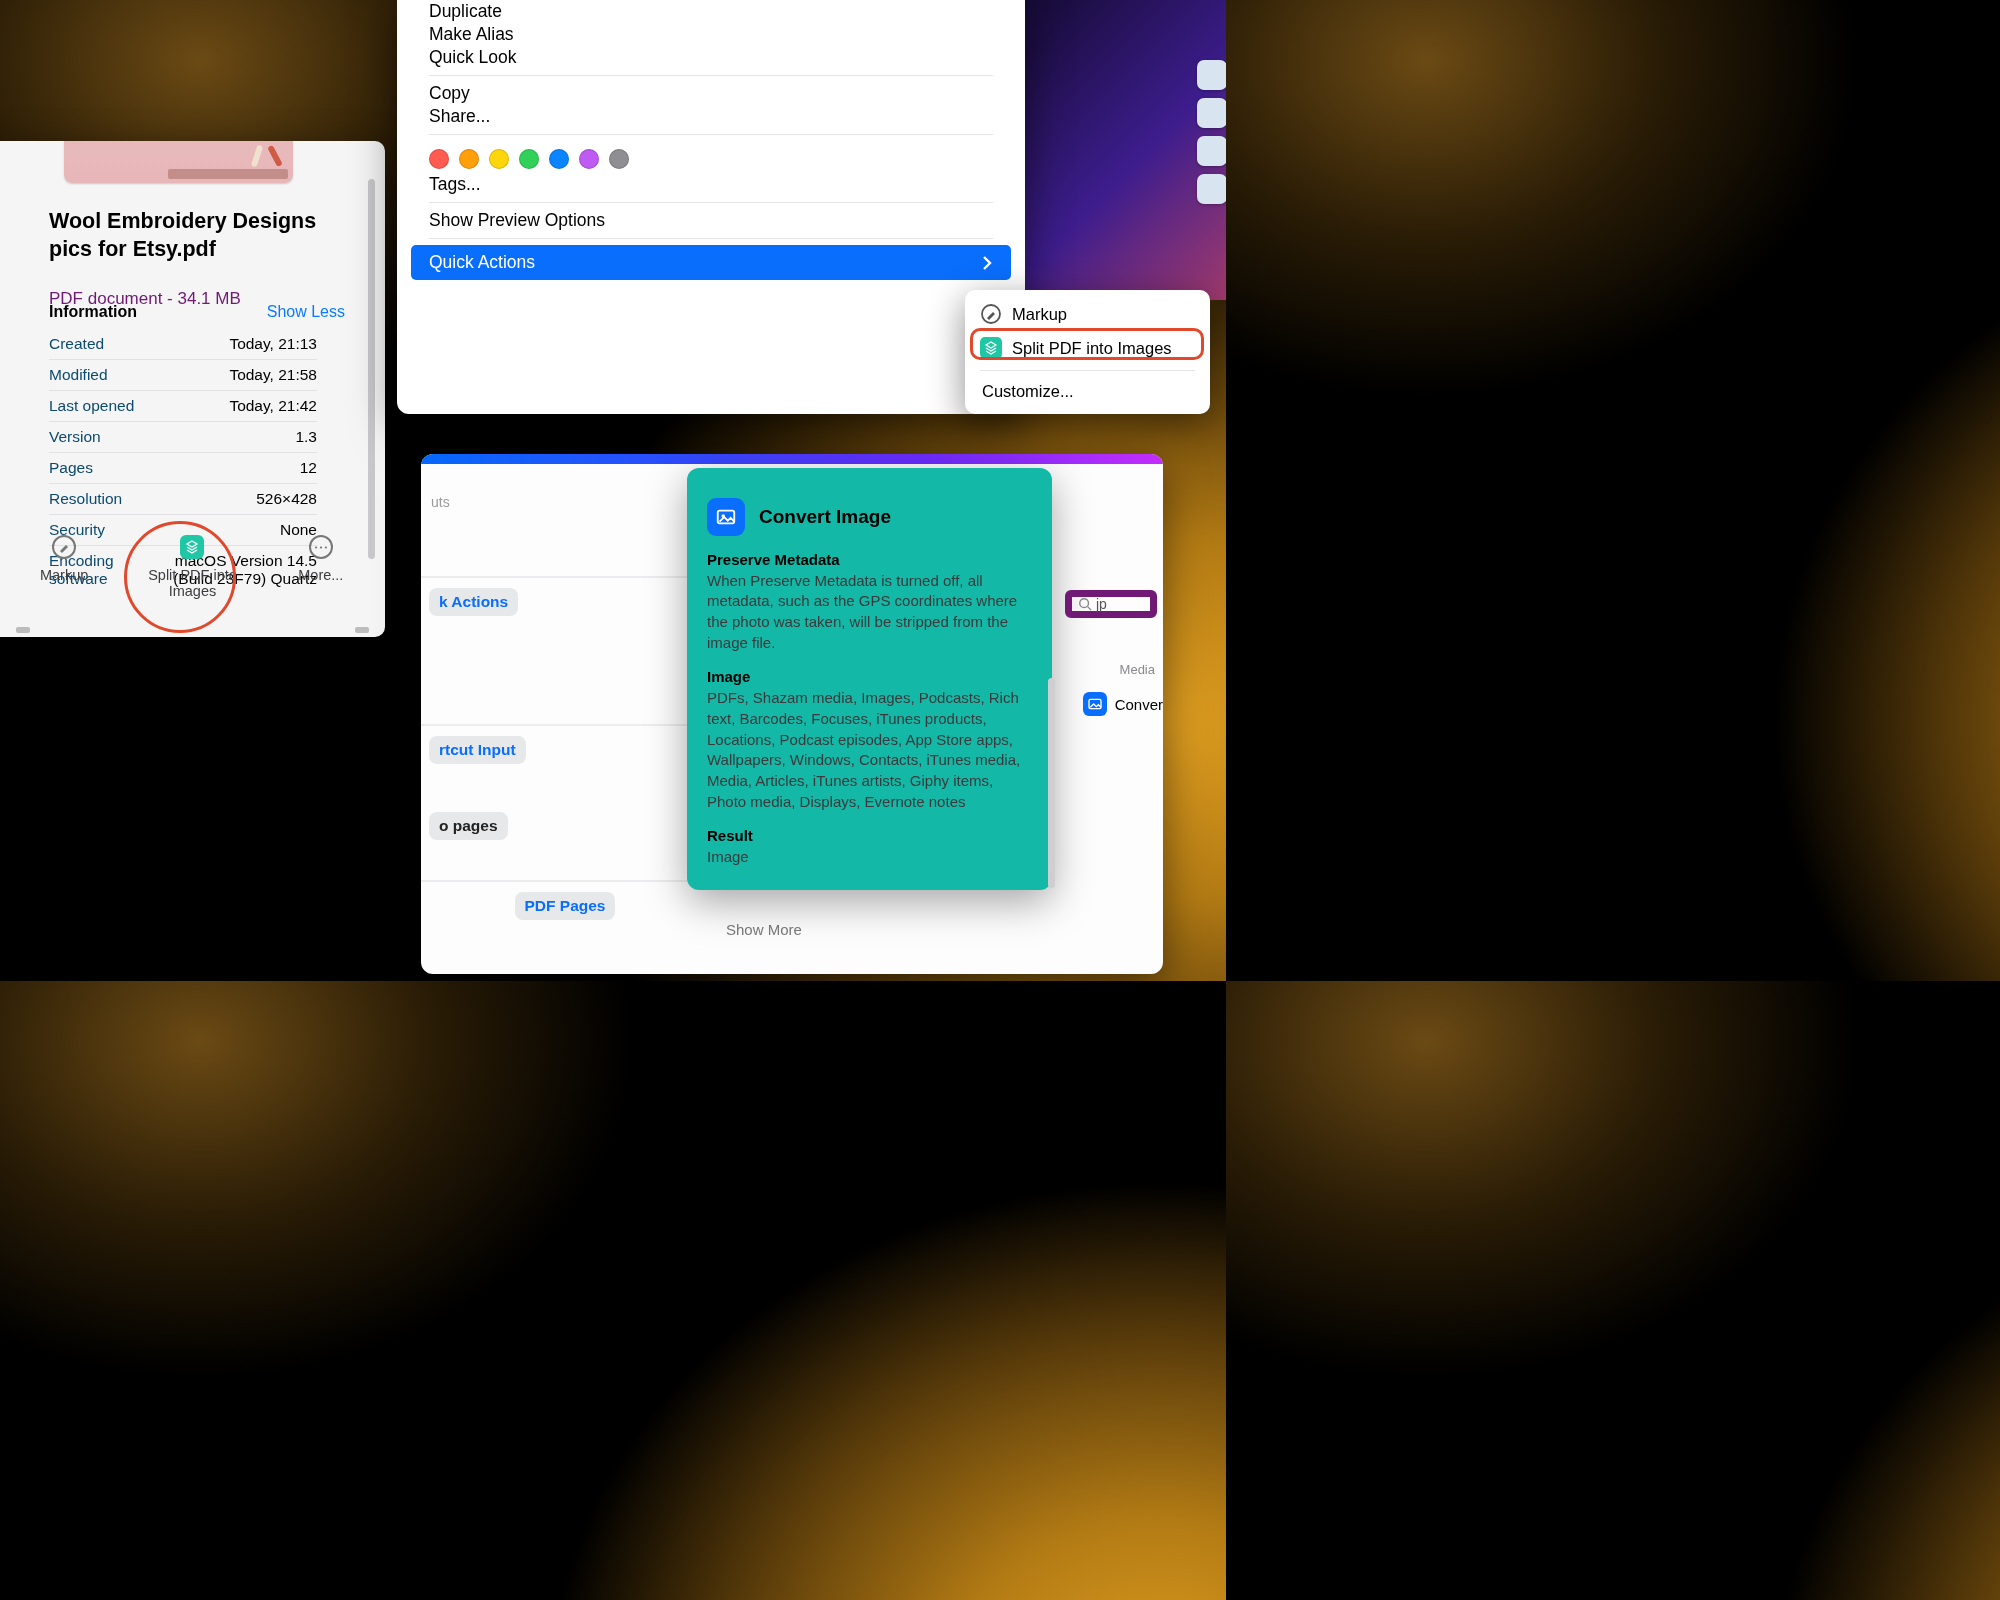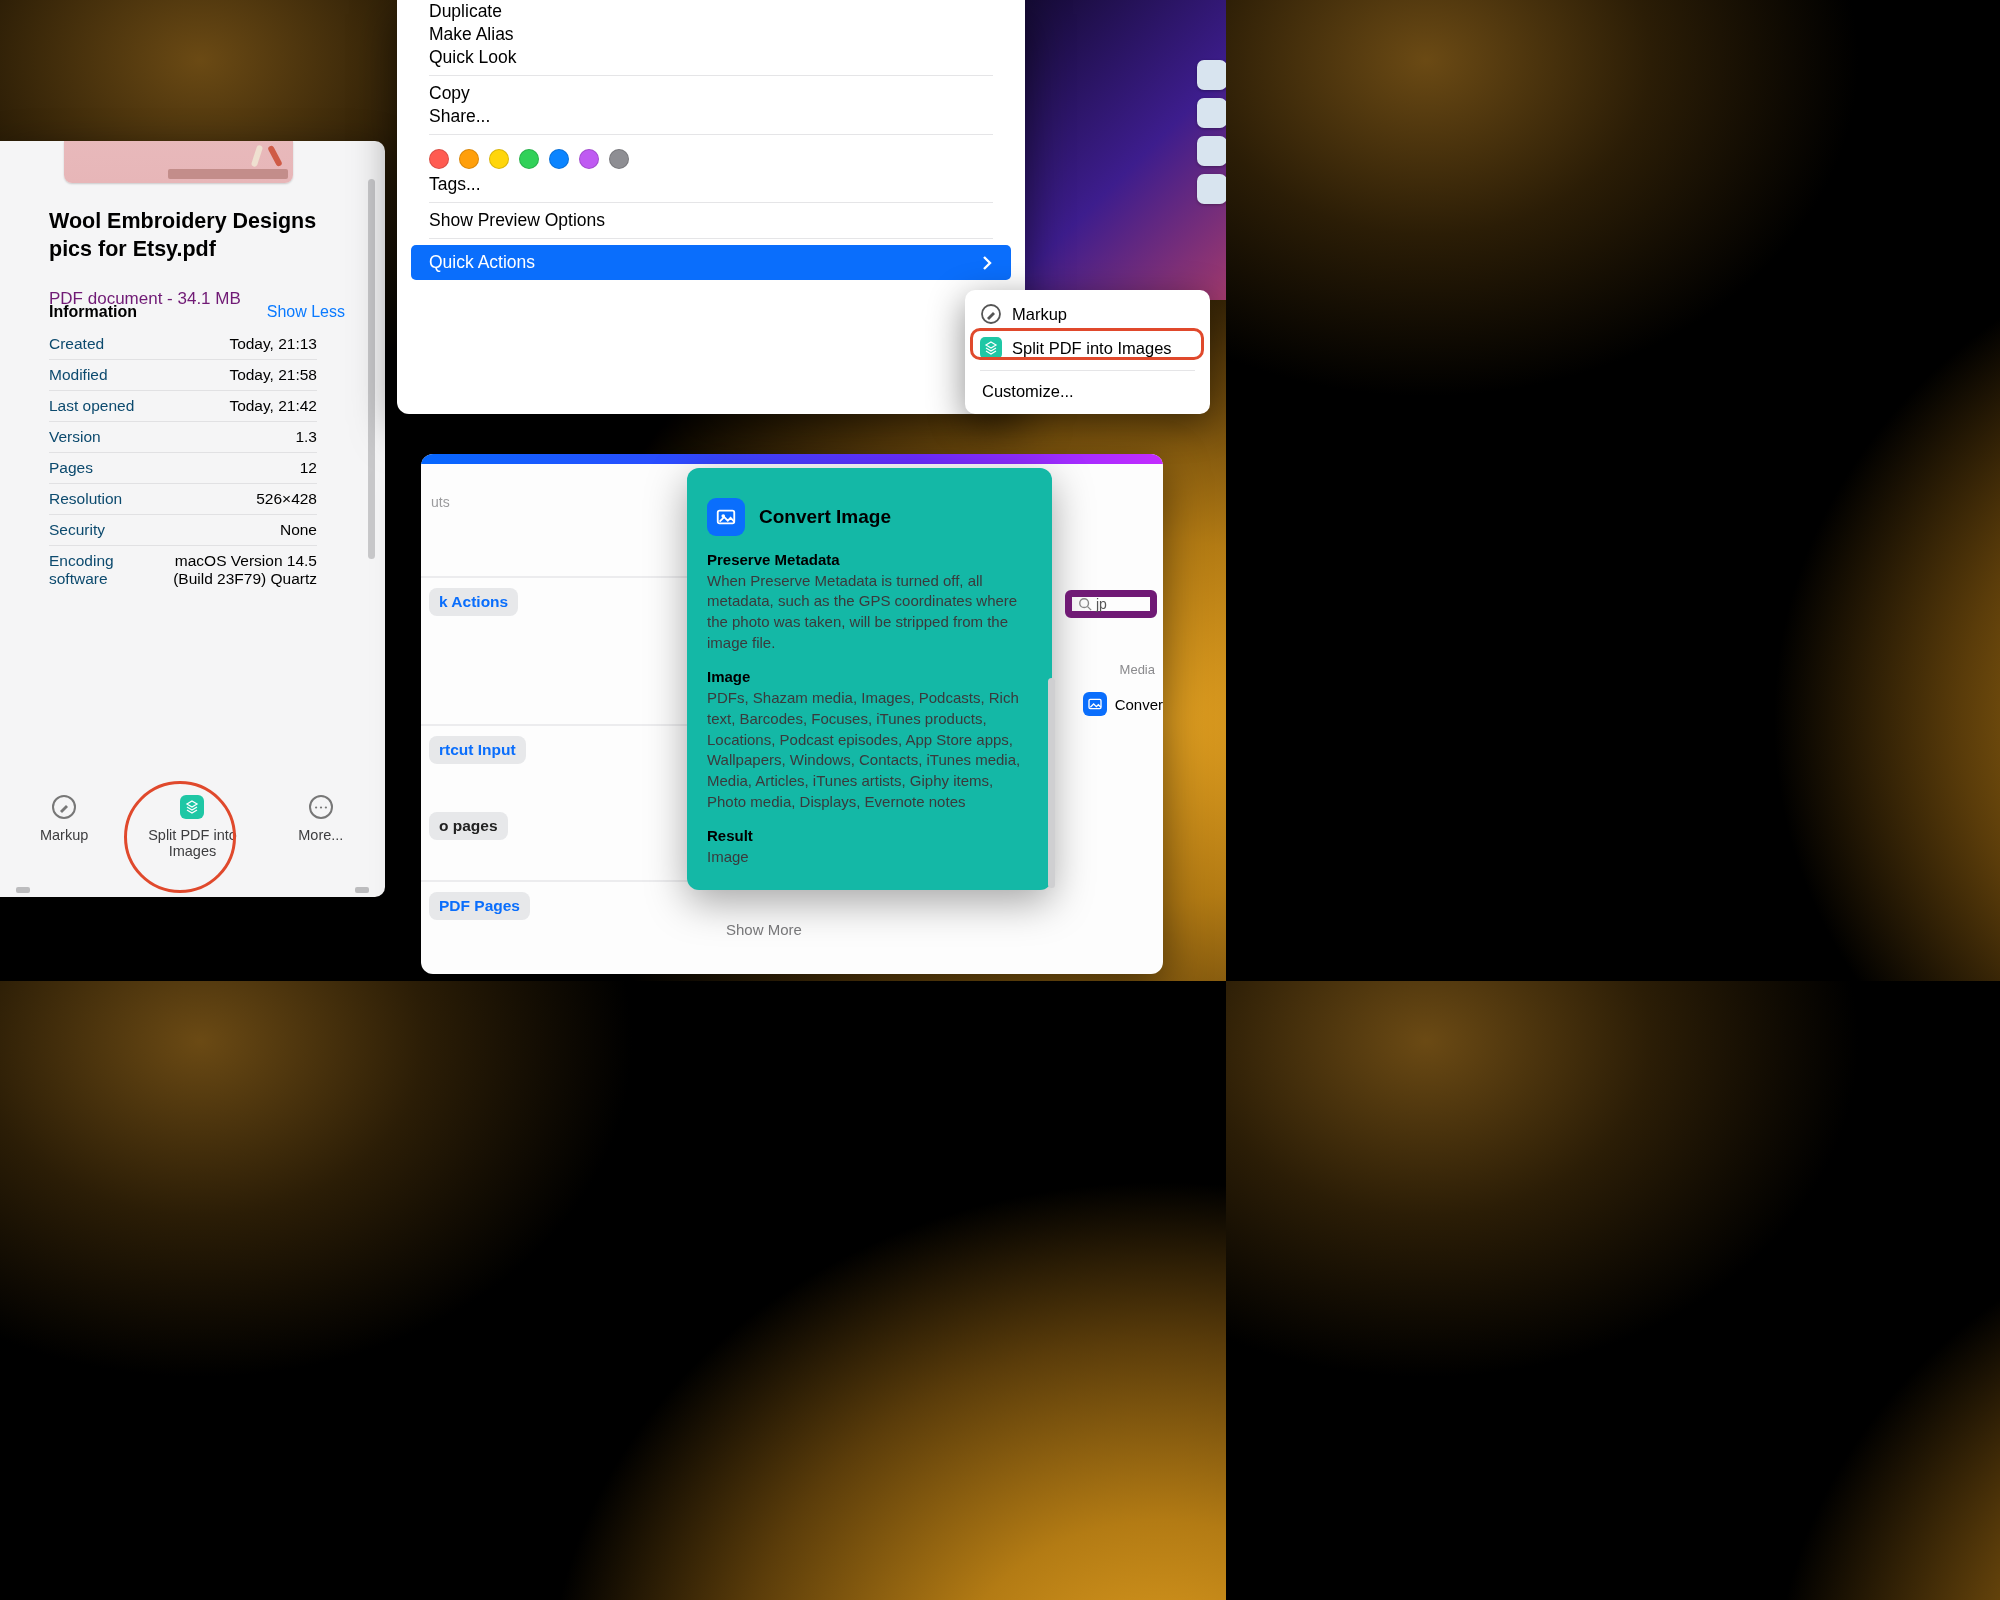--- a/index.html
+++ b/index.html
@@ -10,21 +10,21 @@
                 radial-gradient(ellipse 850px 720px at 1160px 720px, #e2a021 0%, #b37b14 25%, #5a3c0a 50%, #000 72%);
     background-blend-mode: lighten;
     position: relative;
     overflow: hidden;
   }
 
   
   .getinfo {
     position: absolute;
     left: 0; top: 141px;
-    width: 385px; height: 756px;
+    width: 385px; height: 496px;
     background: #f5f5f6;
     border-radius: 0 10px 10px 0;
     box-shadow: 0 12px 40px rgba(0,0,0,.45);
     overflow: hidden;
   }
   .getinfo .thumb {
     position: absolute; left: 64px; top: 0; width: 229px; height: 42px;
     background: linear-gradient(#e8b9bb, #e7b6b8);
     border-radius: 0 0 8px 8px;
     box-shadow: 0 1px 2px rgba(0,0,0,.18);
@@ -296,21 +296,21 @@
 </div>
 
 <div class="sc-wrap">
   <div class="sc-top"></div>
   <div class="sc-cut">uts</div>
 
   <div class="sc-sidebar">
     <div class="sc-sb-row" style="margin-top:96px;"><div class="sc-line"></div><span class="sc-token">k Actions</span></div>
     <div class="sc-sb-row" style="margin-top:86px;"><div class="sc-line"></div><span class="sc-token">rtcut Input</span></div>
     <div class="sc-sb-row" style="margin-top:36px;"><span class="sc-token g" style="color:#222;">o pages</span></div>
-    <div class="sc-sb-row" style="margin-top:18px;"><div class="sc-line"></div><span class="sc-token">PDF Pages</span></div>
+    <div class="sc-sb-row" style="margin-top:18px;text-align:center;"><div class="sc-line"></div><span class="sc-token">PDF Pages</span></div>
     <div class="sc-sb-row" style="margin-top:34px;"></div>
   </div>
 
   <div class="sc-showmore">Show More</div>
 
   <div class="sc-pop">
     <div class="ph">
       <div class="pic">
           <svg viewBox="0 0 24 24" width="22" height="22">
             <rect x="3" y="5" width="18" height="14" rx="2" fill="none" stroke="#fff" stroke-width="2"></rect>

